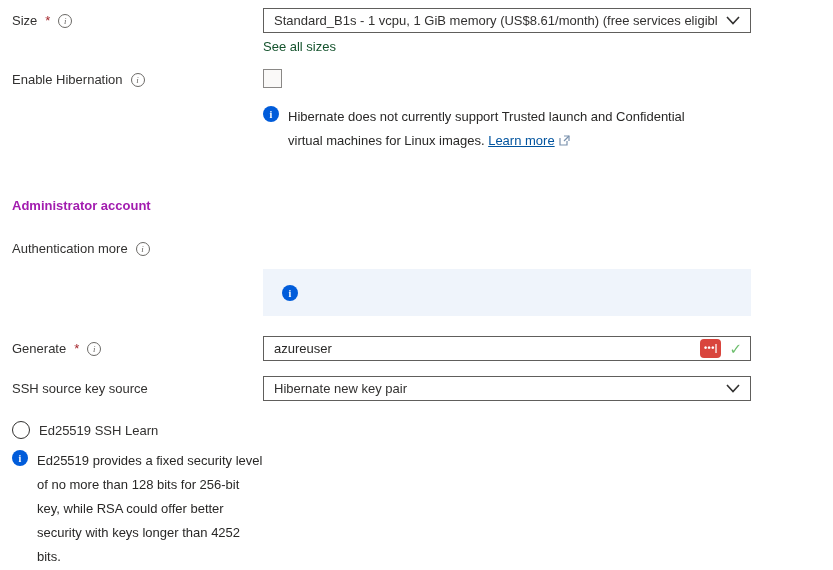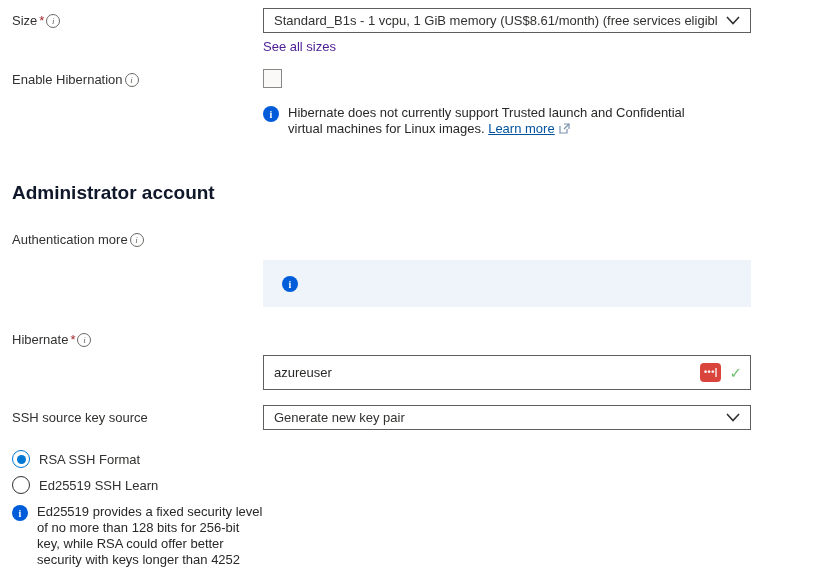--- a/index.html
+++ b/index.html
@@ -4,63 +4,63 @@
 <style>
   * { margin:0; padding:0; box-sizing:border-box; }
   html,body { background:#fff; }
   body {
     width:833px; height:570px; overflow:hidden; position:relative;
     font-family:"Liberation Sans","DejaVu Sans",sans-serif;
     font-size:13px; color:#323130; -webkit-font-smoothing:antialiased;
   }
   .page { padding:8px 0 0 12px; width:833px; }
   .row { display:grid; grid-template-columns:251px 488px; align-items:start; }
-  .lbl { padding-top:5px; display:flex; align-items:center; gap:0; color:#323130; }
+  .lbl { padding-top:5px; display:flex; align-items:center; gap:6px; color:#323130; }
   .req { color:#a4262c; margin-left:2px; }
   .info-gray {
     width:14px; height:14px; border:1px solid #6b6966; border-radius:50%;
     display:inline-flex; align-items:center; justify-content:center;
     font-size:9px; color:#6b6966; font-family:"Liberation Serif",serif; font-style:italic;
     flex:0 0 auto; margin-left:2px;
   }
   .field-box {
     width:488px; height:25px; border:1px solid #605e5c; background:#fff;
     display:flex; align-items:center; padding:0 10px; position:relative;
   }
   .field-box .val { flex:1 1 auto; white-space:nowrap; overflow:hidden; }
   .chev { flex:0 0 auto; margin-left:8px; display:flex; align-items:center; }
-  .link { color:#4c1d95; text-decoration:none; cursor:pointer; }
+  .link { color:#14532d; text-decoration:none; cursor:pointer; }
   .link-row { margin-top:6px; }
   .checkbox {
     width:19px; height:19px; border:1px solid #8a8886; background:#faf9f8; margin-top:2px; cursor:pointer;
   }
   .note { display:flex; gap:9px; align-items:flex-start; }
   .info-blue {
     width:16px; height:16px; min-width:16px; border-radius:50%; background:#015cda;
     color:#fff; display:flex; align-items:center; justify-content:center;
     font-size:10px; font-weight:bold; font-family:"Liberation Serif",serif;
     margin-top:1px;
   }
-  .note-text { line-height:16px; color:#292827; }
+  .note-text { line-height:24px; color:#292827; }
   .ext-icon { display:inline-block; vertical-align:-1px; margin-left:4px; }
-  .section-title { font-size:19px; font-weight:bold; color:#0f172a; }
+  .section-title { font-size:13px; font-weight:bold; color:#a21caf; }
   .radio-opt { display:flex; align-items:center; gap:9px; height:26px; cursor:pointer; }
   .radio {
     width:18px; height:18px; border-radius:50%; border:1px solid #323130; background:#fff;
     display:flex; align-items:center; justify-content:center; flex:0 0 auto;
   }
   .radio.sel { border:1px solid #0078d4; }
   .radio.sel::after { content:""; width:9px; height:9px; border-radius:50%; background:#0078d4; }
   .infobox {
     width:488px; background:#eff4fb; padding:15px 16px 15px 19px;
     display:flex; gap:10px; align-items:flex-start;
   }
   .txtfield {
-    width:488px; height:35px; border:1px solid #605e5c; background:#fff;
-    display:flex; align-items:center; padding:0 8px 0 10px;margin-top:28px;
+    width:488px; height:25px; border:1px solid #605e5c; background:#fff;
+    display:flex; align-items:center; padding:0 8px 0 10px;
   }
   .txtfield input {
     border:none; outline:none; flex:1 1 auto; font:inherit; color:#292827; background:transparent; height:100%;
   }
   .pw-icon {
     width:21px; height:19px; background:#d9453d; border-radius:4px; color:#fff;
     display:flex; align-items:center; justify-content:center;
     font-size:9px; letter-spacing:0.5px; font-weight:bold; cursor:pointer; flex:0 0 auto;
     padding-bottom:2px;
   }
@@ -129,51 +129,47 @@
 
   <div class="row" style="margin-top:13px;">
     <div></div>
     <div class="infobox">
       <span class="info-blue">i</span>
     </div>
   </div>
 
   <div class="row" style="margin-top:20px;">
     <div class="lbl">
-      <span>Hibernate</span>
+      <span>Generate</span>
         <span class="req">*</span>
       <span class="info-gray">i</span>
     </div>
     <div class="txtfield">
       <input type="text" value="azureuser" style="">
       <span class="pw-icon">•••|</span>
       <span class="check">✓</span>
     </div>
   </div>
 
   <div class="row" style="margin-top:15px;">
     <div class="lbl">
       <span>SSH source key source</span>
     </div>
     <div class="field-box">
-      <span class="val">Generate new key pair</span>
+      <span class="val">Hibernate new key pair</span>
       <span class="chev">
         <svg width="14" height="9" viewBox="0 0 14 9">
             <polyline points="1,1 7,7.5 13,1" fill="none" stroke="#323130" stroke-width="1.6"></polyline>
           </svg>
       </span>
     </div>
   </div>
 
   <div class="row" style="margin-top:16px;">
     <div>
-      <div class="radio-opt">
-        <span class="radio sel"></span>
-        <span>RSA SSH Format</span>
-      </div>
       <div class="radio-opt">
         <span class="radio"></span>
         <span>Ed25519 SSH Learn</span>
       </div>
       <div class="note" style="margin-top:6px;">
         <span class="info-blue">i</span>
         <span class="note-text" style="max-width:462px;">Ed25519 provides a fixed security level of no more than 128 bits for 256-bit key, while RSA could offer better security with keys longer than 4252 bits.</span>
       </div>
     </div>
   </div>

